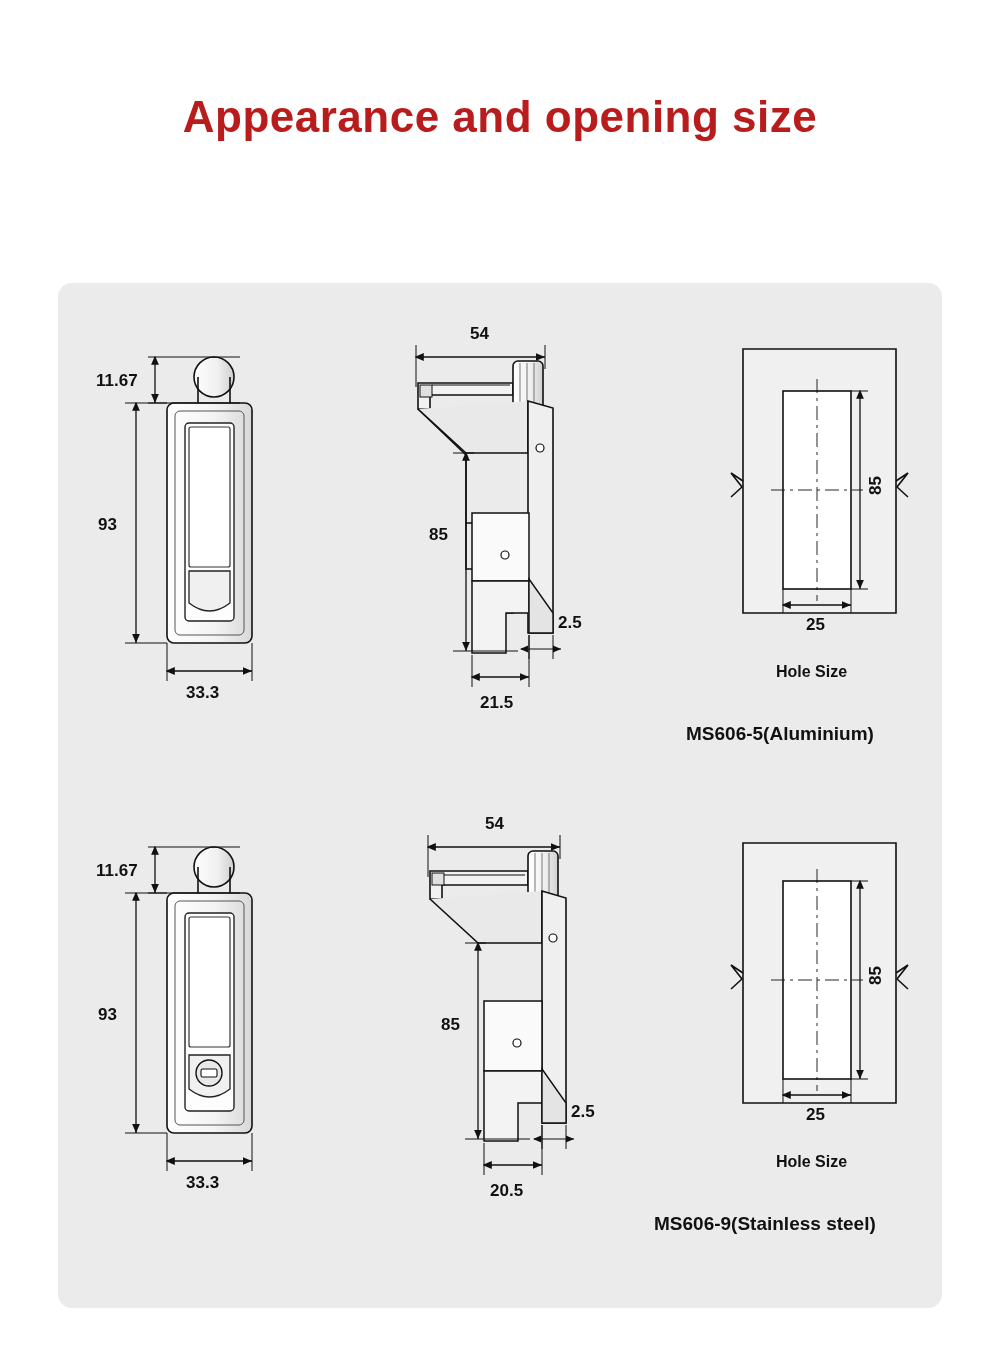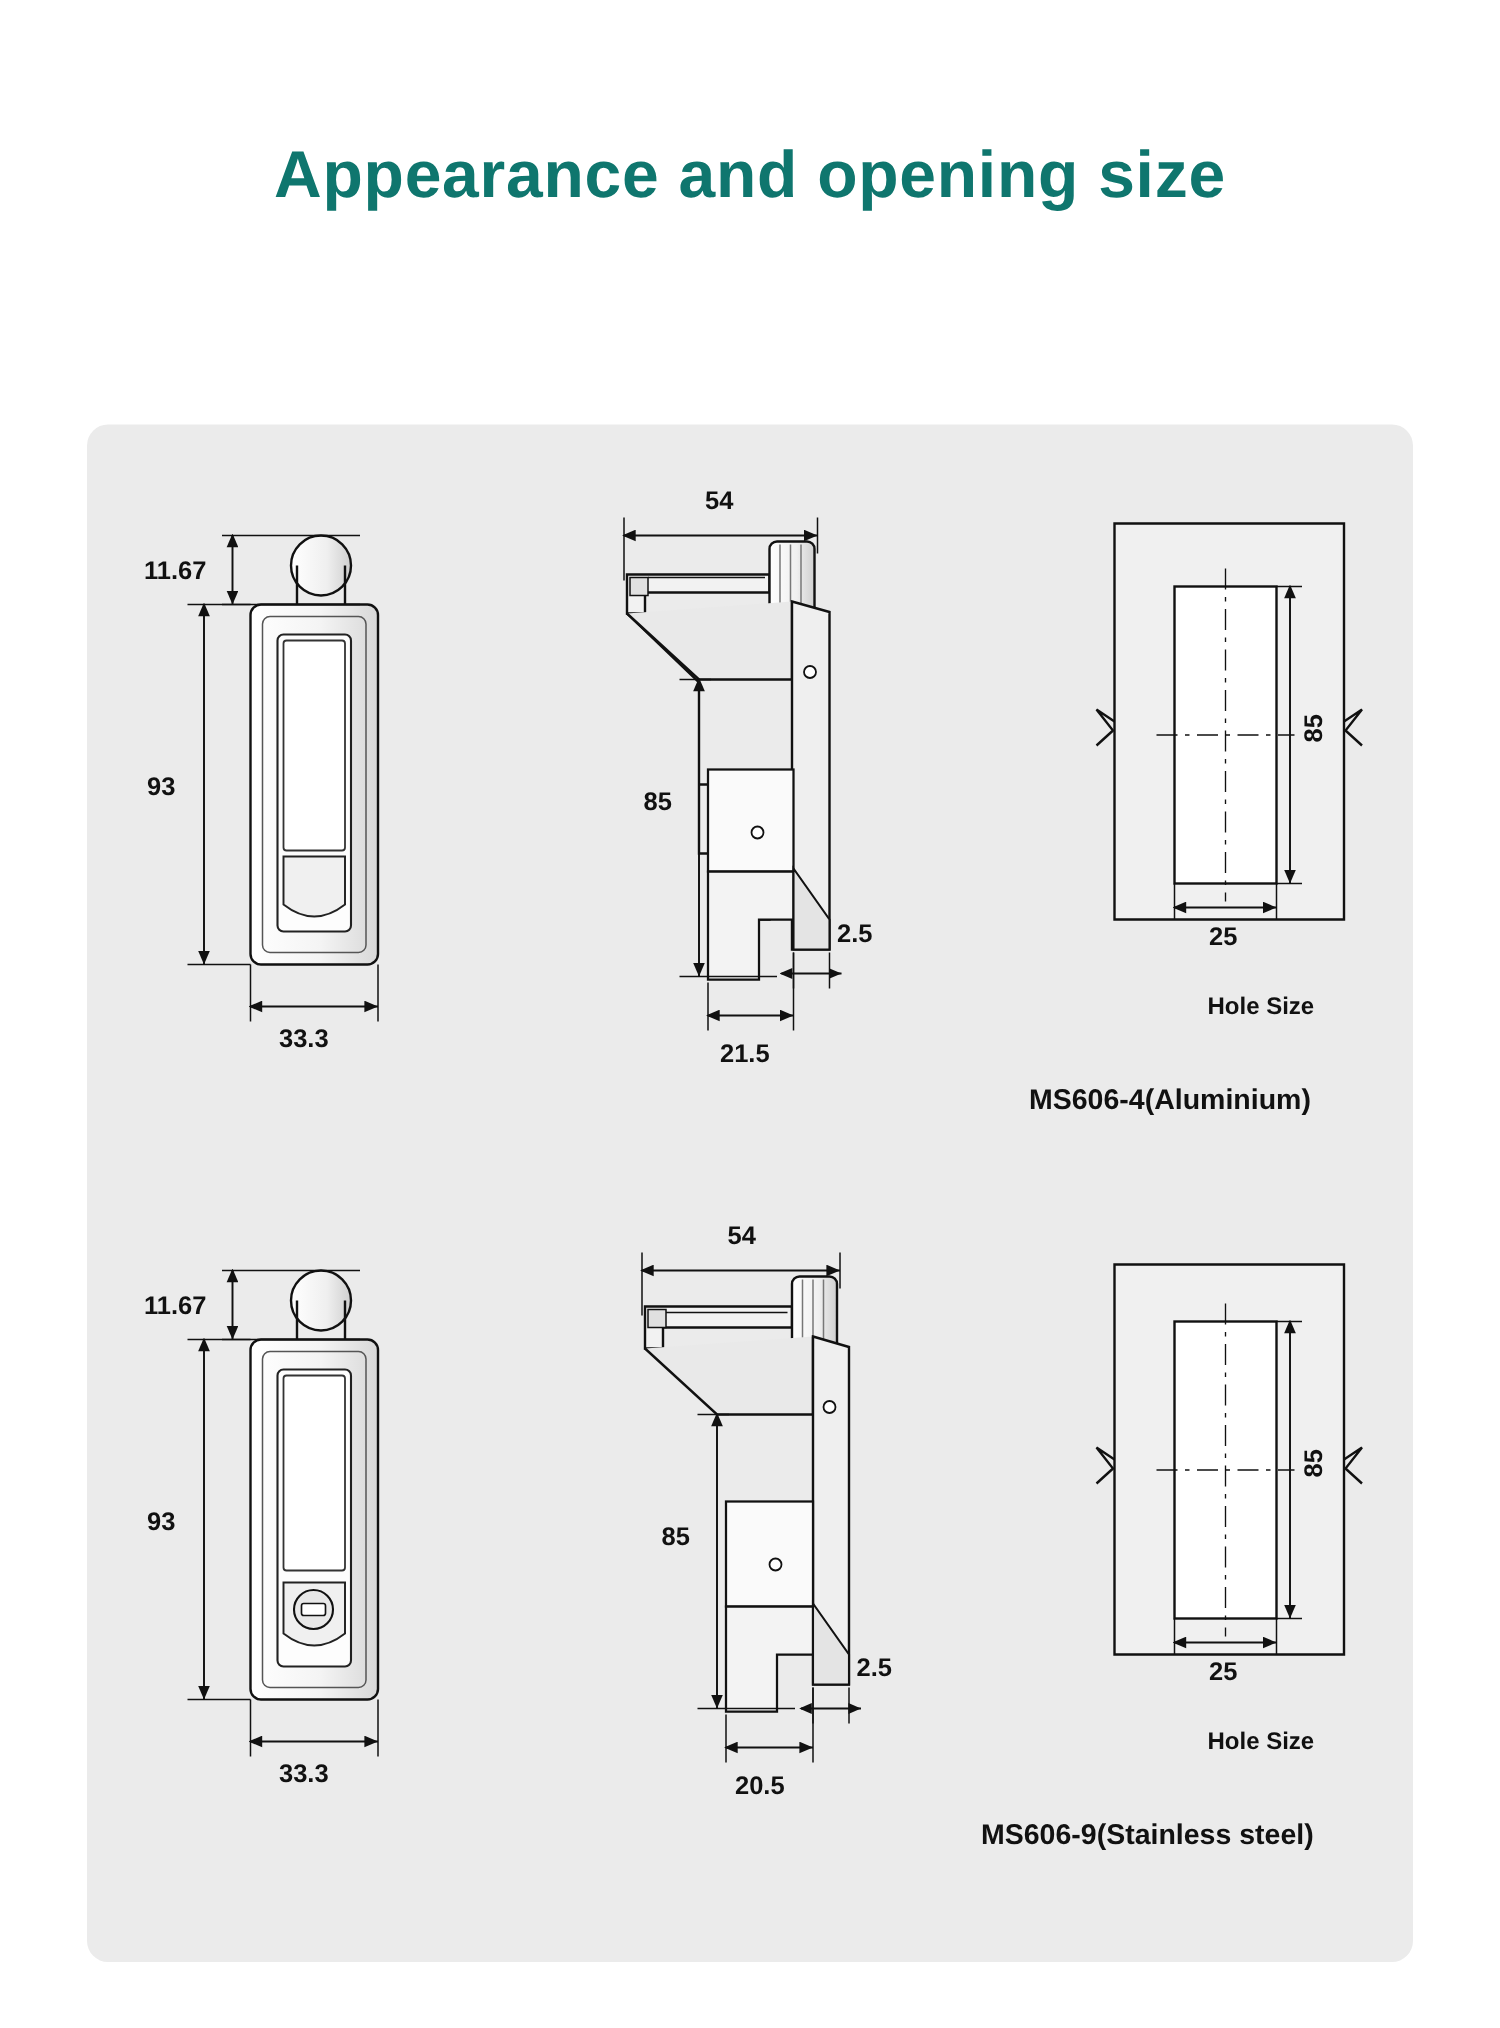--- a/index.html
+++ b/index.html
@@ -15,21 +15,21 @@
     position: relative;
     overflow: hidden;
   }
   #page-title {
     text-align: center;
     font-size: 44px;
     font-weight: bold;
     letter-spacing: 0.5px;
     margin: 0;
     padding-top: 92px;
-    color: #0f766e;
+    color: #b91c1c;
   }
   #diagram-panel {
     position: absolute;
     left: 58px;
     top: 283px;
     width: 884px;
     height: 1025px;
     background: #ebebeb;
     border-radius: 14px;
   }
@@ -44,21 +44,20 @@
     font-weight: bold;
     color: #111;
     white-space: nowrap;
   }
   .hole-label {
     position: absolute;
     font-size: 16px;
     font-weight: bold;
     color: #111;
     white-space: nowrap;
-    margin-left: 29px;
   }
 </style>
 </head>
 <body>
 
 <h1 id="page-title">Appearance and opening size</h1>
 
 <div id="diagram-panel">
 
   <svg class="panel-svg" width="884" height="1025" viewBox="0 0 884 1025">
@@ -286,18 +285,18 @@
       <text x="427" y="546">54</text>
       <text x="383" y="747">85</text>
       <text x="432" y="913">20.5</text>
       <text x="513" y="834">2.5</text>
       <text x="823" y="702" transform="rotate(-90 823 702)">85</text>
       <text x="748" y="837">25</text>
     </g>
   </svg>
 
   <div class="hole-label" style="left:718px; top:380px;">Hole Size</div>
-  <div class="cap-label" style="left:628px; top:440px;">MS606-4(Aluminium)</div>
+  <div class="cap-label" style="left:628px; top:440px;">MS606-5(Aluminium)</div>
 
   <div class="hole-label" style="left:718px; top:870px;">Hole Size</div>
   <div class="cap-label" style="left:596px; top:930px;">MS606-9(Stainless steel)</div>
 
 </div>
 
 </body></html>

